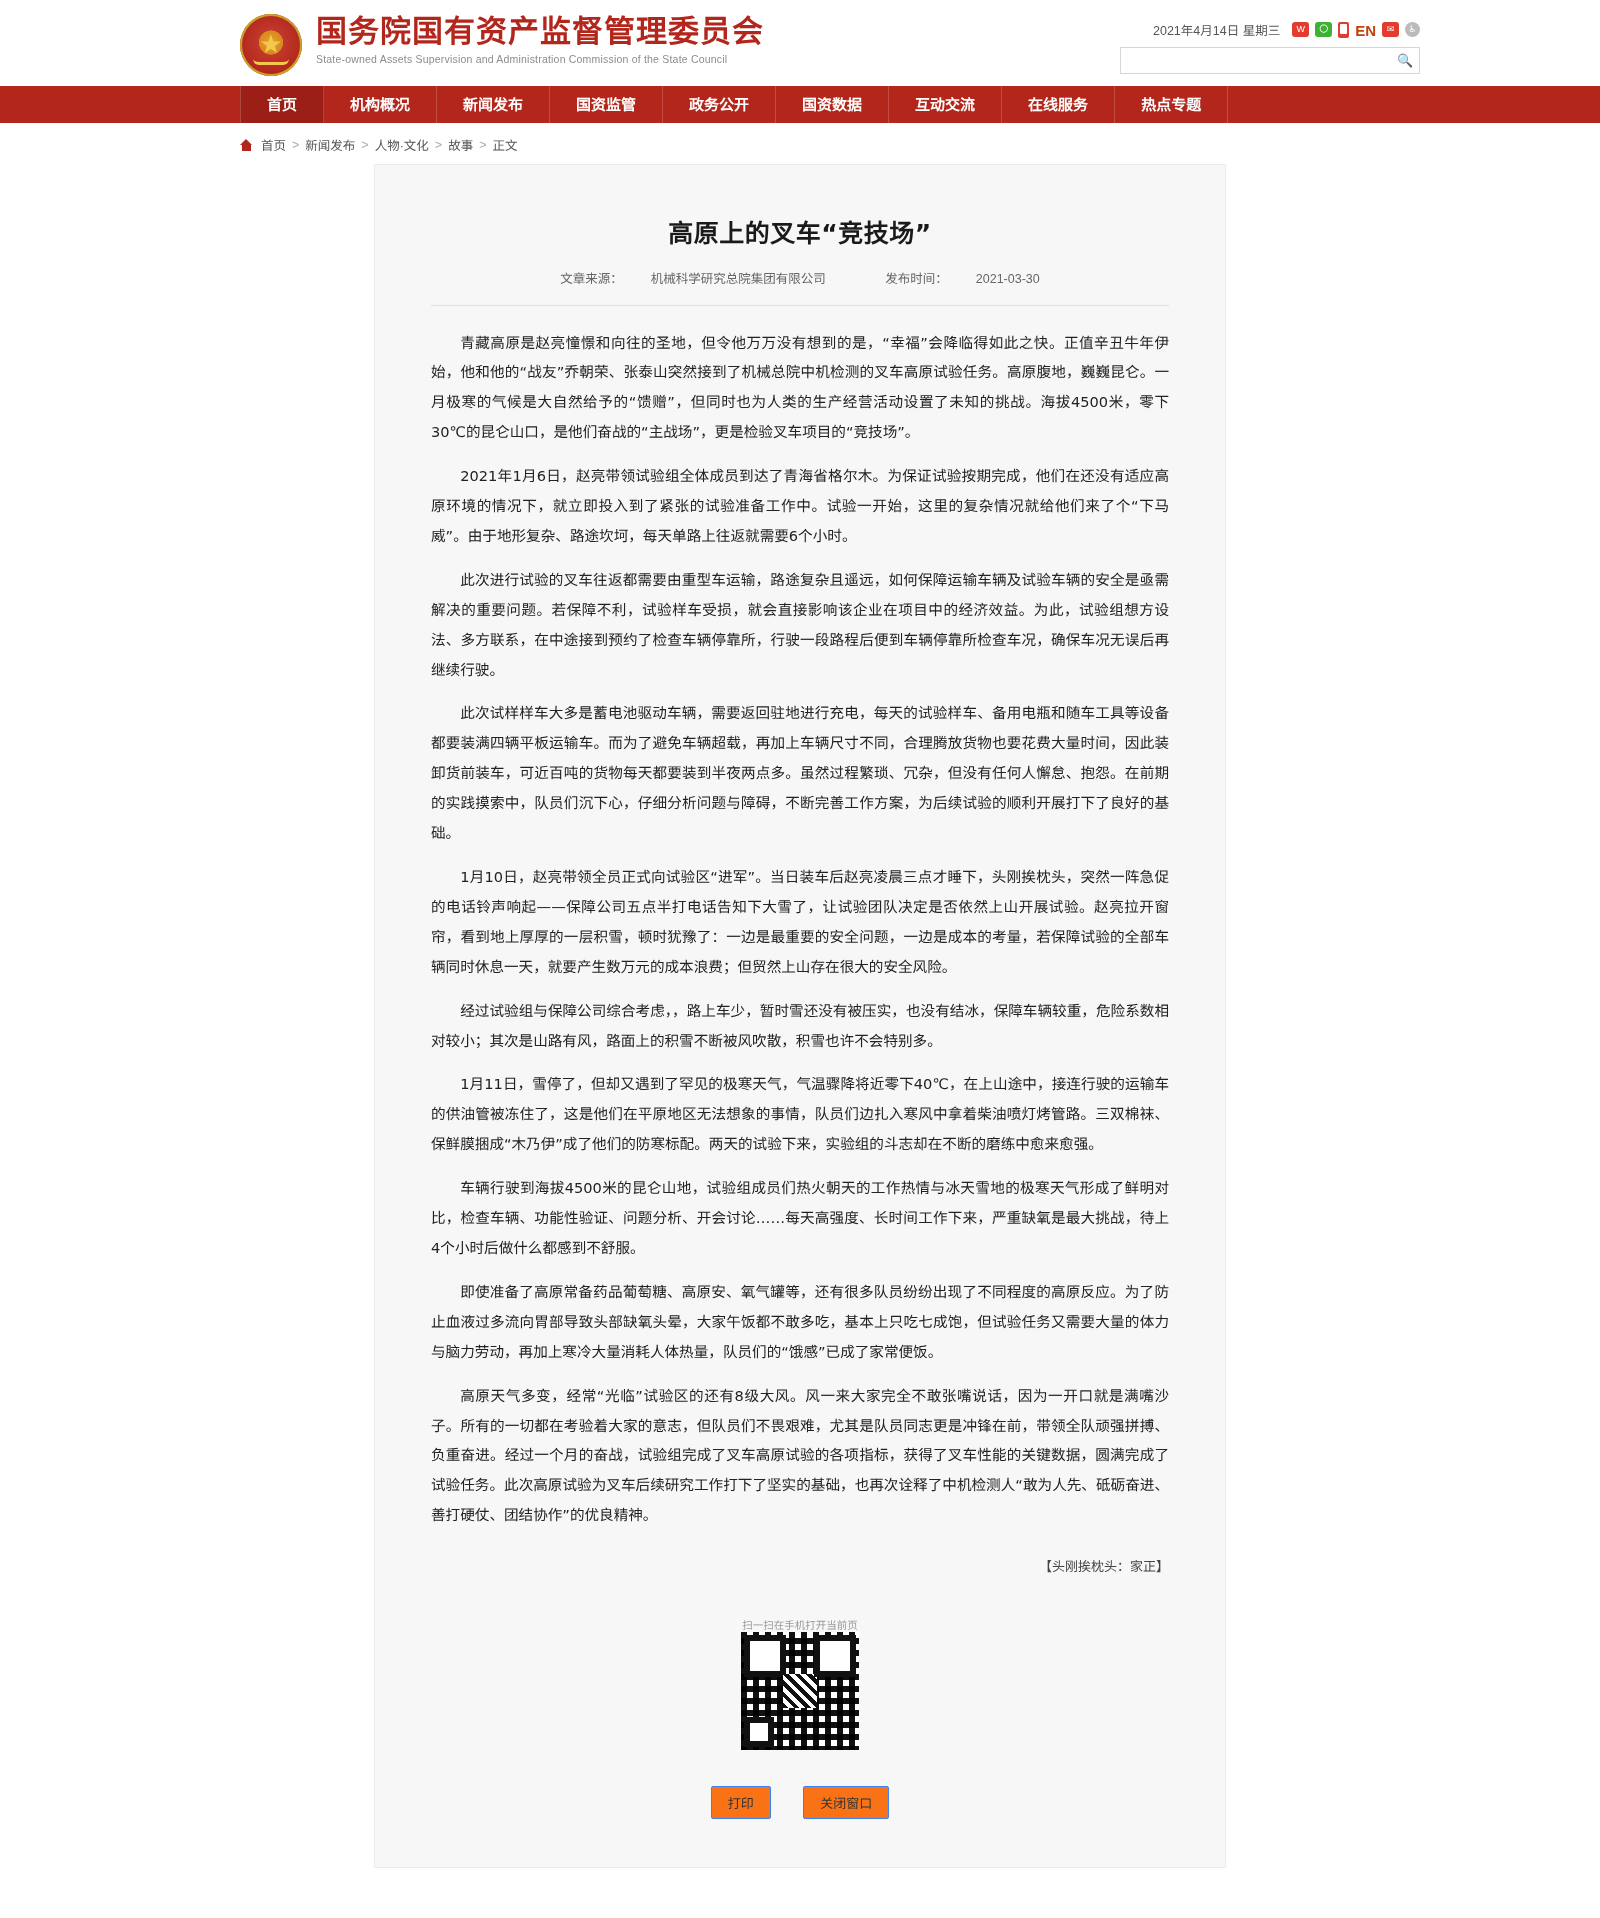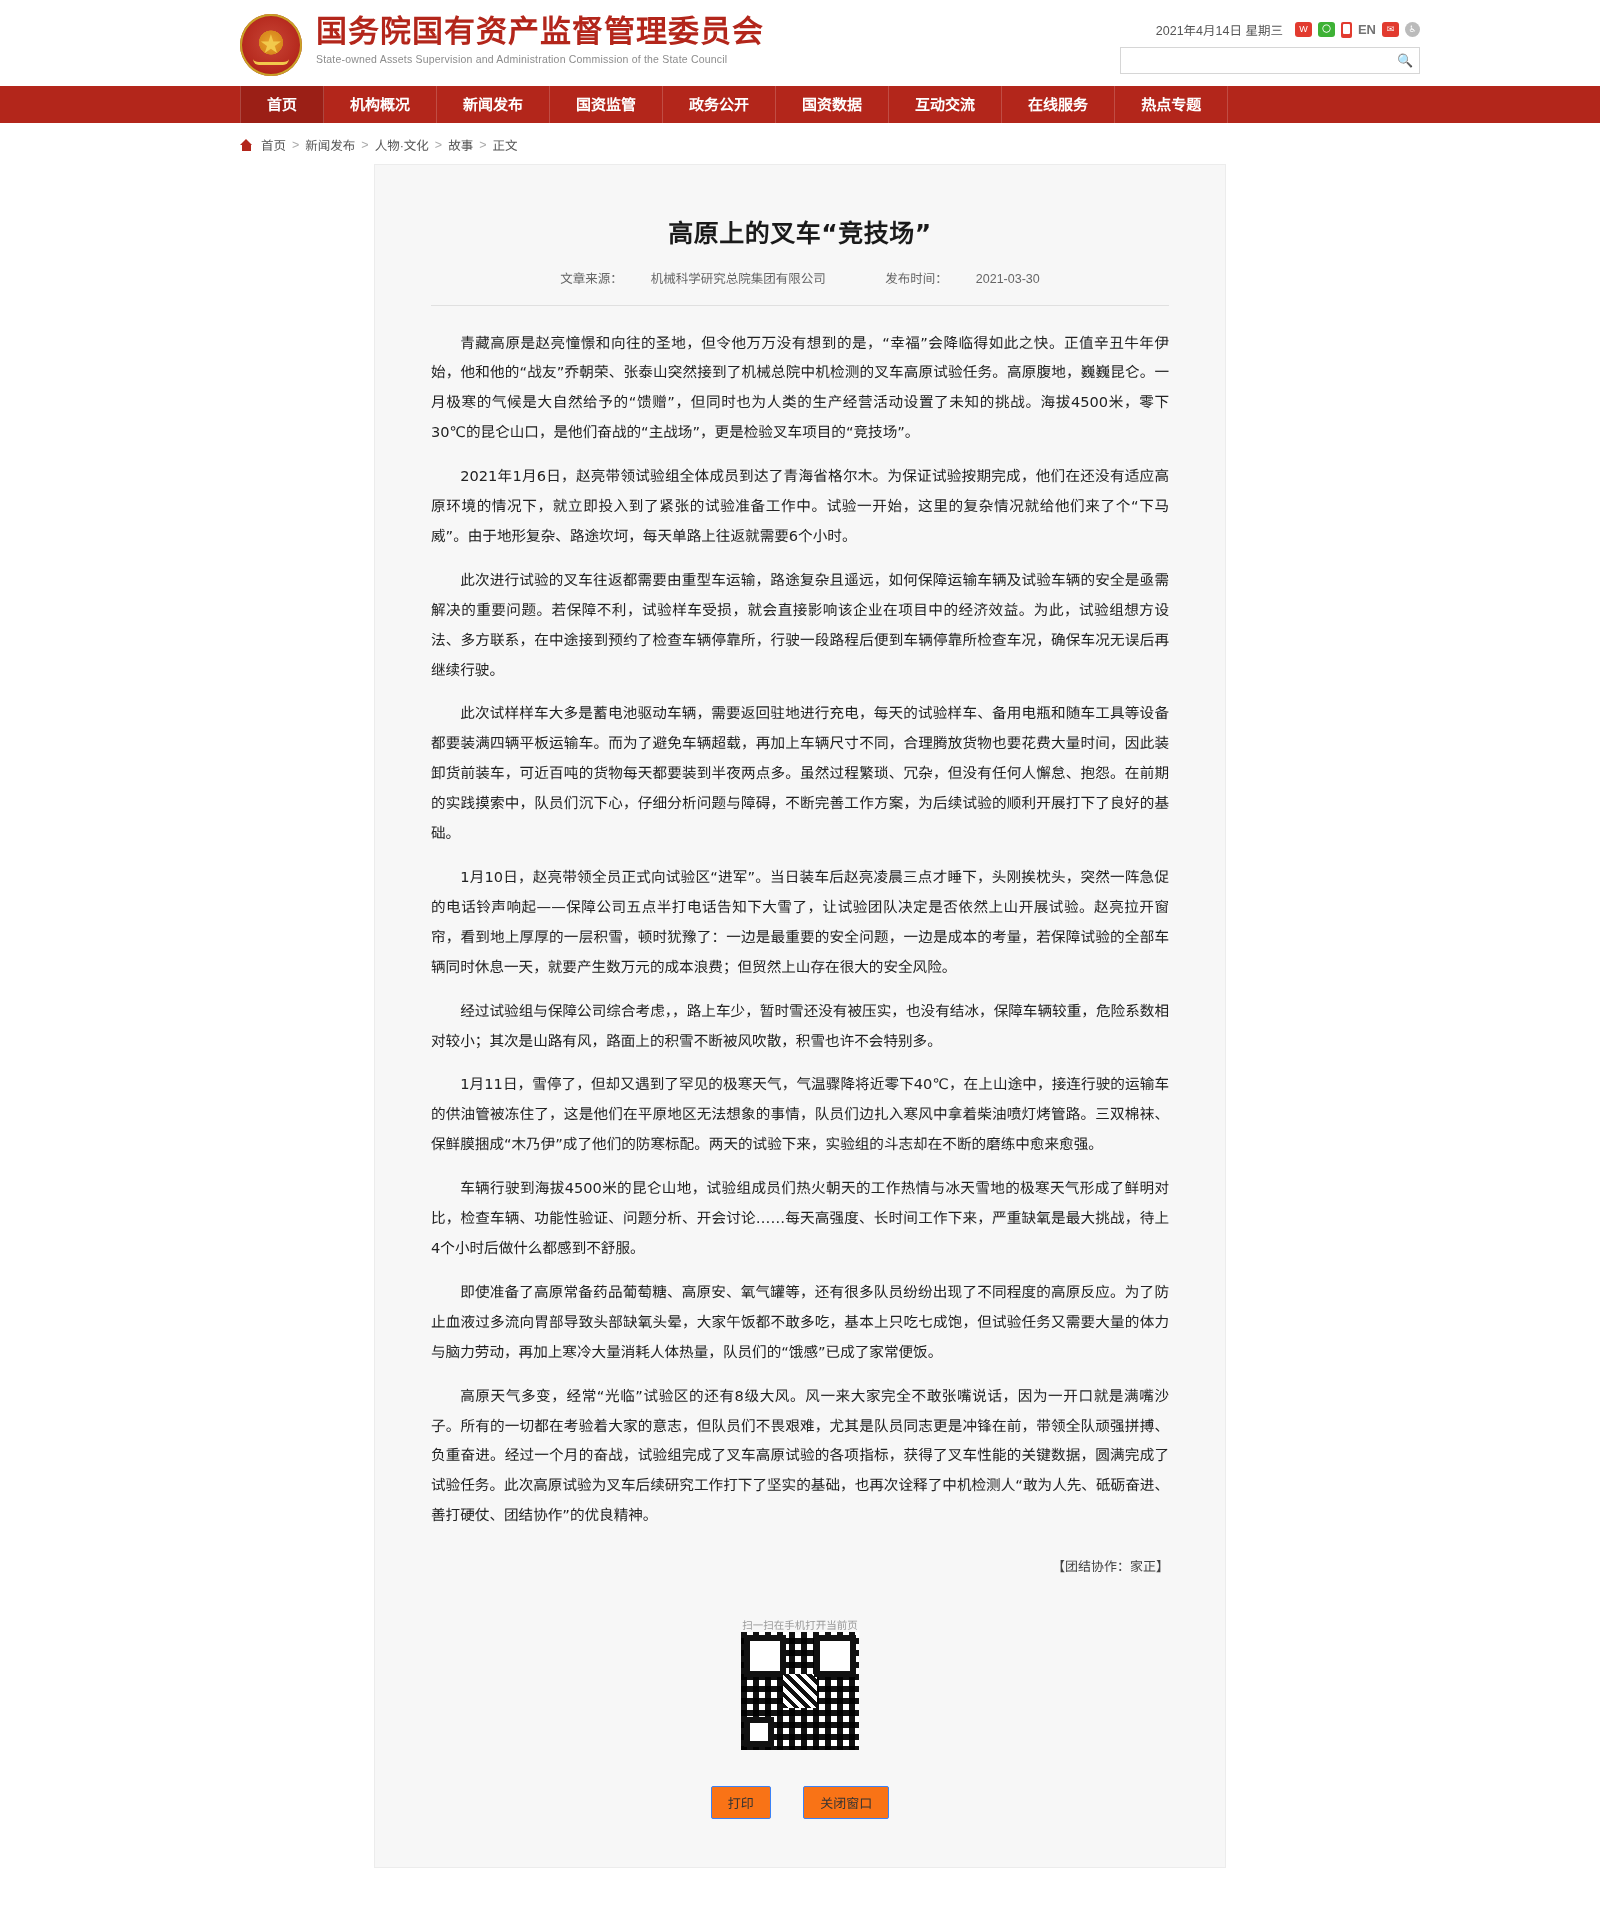--- a/index.html
+++ b/index.html
@@ -90,21 +90,21 @@
     position: relative;
     border-radius: 3px;
     flex: 0 0 auto;
   }
   .ic-weibo { background: #e23b2f; }
   .ic-weibo:after { content:"W"; position:absolute; inset:0; color:#fff; font-size:9px; text-align:center; line-height:15px;}
   .ic-wechat { background: #3eb135; }
   .ic-wechat:after { content:"〇"; position:absolute; inset:0; color:#fff; font-size:9px; text-align:center; line-height:15px;}
   .ic-phone { background: #e23b2f; width: 11px; height: 16px; border-radius: 2px;}
   .ic-phone:after { content:""; position:absolute; left:2px; right:2px; top:2px; bottom:4px; background:#fff; border-radius:1px;}
-  .ic-en { color:#737373; font-weight:bold; font-size:13px; background:none; width:auto; }
+  .ic-en { color:#c2410c; font-weight:bold; font-size:15px; background:none; width:auto; }
   .ic-mail { background:#e23b2f; }
   .ic-mail:after{ content:"✉"; position:absolute; inset:0; color:#fff; font-size:9px; text-align:center; line-height:15px;}
   .ic-acc { background:#bbb; border-radius:50%; width:15px; }
   .ic-acc:after{ content:"♿"; position:absolute; inset:0; color:#fff; font-size:9px; text-align:center; line-height:15px;}
 
   .search-wrap {
     margin-top: 8px;
     height: 27px;
     border: 1px solid #d6d6d6;
     background: #fff;
@@ -371,21 +371,21 @@
     <p>此次进行试验的叉车往返都需要由重型车运输，路途复杂且遥远，如何保障运输车辆及试验车辆的安全是亟需解决的重要问题。若保障不利，试验样车受损，就会直接影响该企业在项目中的经济效益。为此，试验组想方设法、多方联系，在中途接到预约了检查车辆停靠所，行驶一段路程后便到车辆停靠所检查车况，确保车况无误后再继续行驶。</p>
     <p>此次试样样车大多是蓄电池驱动车辆，需要返回驻地进行充电，每天的试验样车、备用电瓶和随车工具等设备都要装满四辆平板运输车。而为了避免车辆超载，再加上车辆尺寸不同，合理腾放货物也要花费大量时间，因此装卸货前装车，可近百吨的货物每天都要装到半夜两点多。虽然过程繁琐、冗杂，但没有任何人懈怠、抱怨。在前期的实践摸索中，队员们沉下心，仔细分析问题与障碍，不断完善工作方案，为后续试验的顺利开展打下了良好的基础。</p>
     <p>1月10日，赵亮带领全员正式向试验区“进军”。当日装车后赵亮凌晨三点才睡下，头刚挨枕头，突然一阵急促的电话铃声响起——保障公司五点半打电话告知下大雪了，让试验团队决定是否依然上山开展试验。赵亮拉开窗帘，看到地上厚厚的一层积雪，顿时犹豫了：一边是最重要的安全问题，一边是成本的考量，若保障试验的全部车辆同时休息一天，就要产生数万元的成本浪费；但贸然上山存在很大的安全风险。</p>
     <p>经过试验组与保障公司综合考虑，，路上车少，暂时雪还没有被压实，也没有结冰，保障车辆较重，危险系数相对较小；其次是山路有风，路面上的积雪不断被风吹散，积雪也许不会特别多。</p>
     <p>1月11日，雪停了，但却又遇到了罕见的极寒天气，气温骤降将近零下40℃，在上山途中，接连行驶的运输车的供油管被冻住了，这是他们在平原地区无法想象的事情，队员们边扎入寒风中拿着柴油喷灯烤管路。三双棉袜、保鲜膜捆成“木乃伊”成了他们的防寒标配。两天的试验下来，实验组的斗志却在不断的磨练中愈来愈强。</p>
     <p>车辆行驶到海拔4500米的昆仑山地，试验组成员们热火朝天的工作热情与冰天雪地的极寒天气形成了鲜明对比，检查车辆、功能性验证、问题分析、开会讨论……每天高强度、长时间工作下来，严重缺氧是最大挑战，待上4个小时后做什么都感到不舒服。</p>
     <p>即使准备了高原常备药品葡萄糖、高原安、氧气罐等，还有很多队员纷纷出现了不同程度的高原反应。为了防止血液过多流向胃部导致头部缺氧头晕，大家午饭都不敢多吃，基本上只吃七成饱，但试验任务又需要大量的体力与脑力劳动，再加上寒冷大量消耗人体热量，队员们的“饿感”已成了家常便饭。</p>
     <p>高原天气多变，经常“光临”试验区的还有8级大风。风一来大家完全不敢张嘴说话，因为一开口就是满嘴沙子。所有的一切都在考验着大家的意志，但队员们不畏艰难，尤其是队员同志更是冲锋在前，带领全队顽强拼搏、负重奋进。经过一个月的奋战，试验组完成了叉车高原试验的各项指标，获得了叉车性能的关键数据，圆满完成了试验任务。此次高原试验为叉车后续研究工作打下了坚实的基础，也再次诠释了中机检测人“敢为人先、砥砺奋进、善打硬仗、团结协作”的优良精神。</p>
   </div>
 
-  <div class="editor-line">【团结协作：家正】</div>
+  <div class="editor-line">【头刚挨枕头：家正】</div>
 
   <div class="qr-block">
     <div class="qr-tip">扫一扫在手机打开当前页</div>
     <div class="qr-code">
       <div class="qr-eye3"></div>
       <div class="qr-center"></div>
     </div>
   </div>
 
   <div class="art-buttons">

